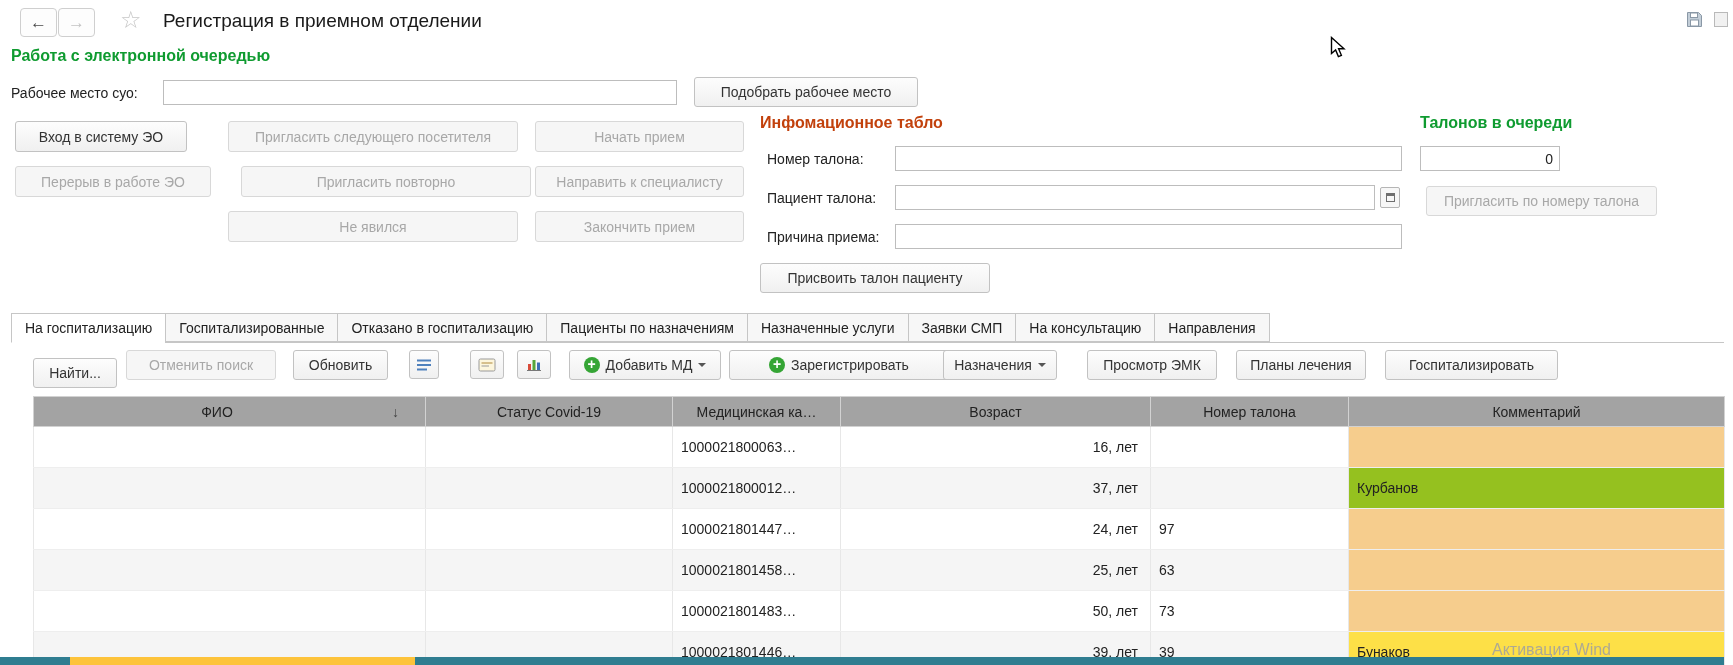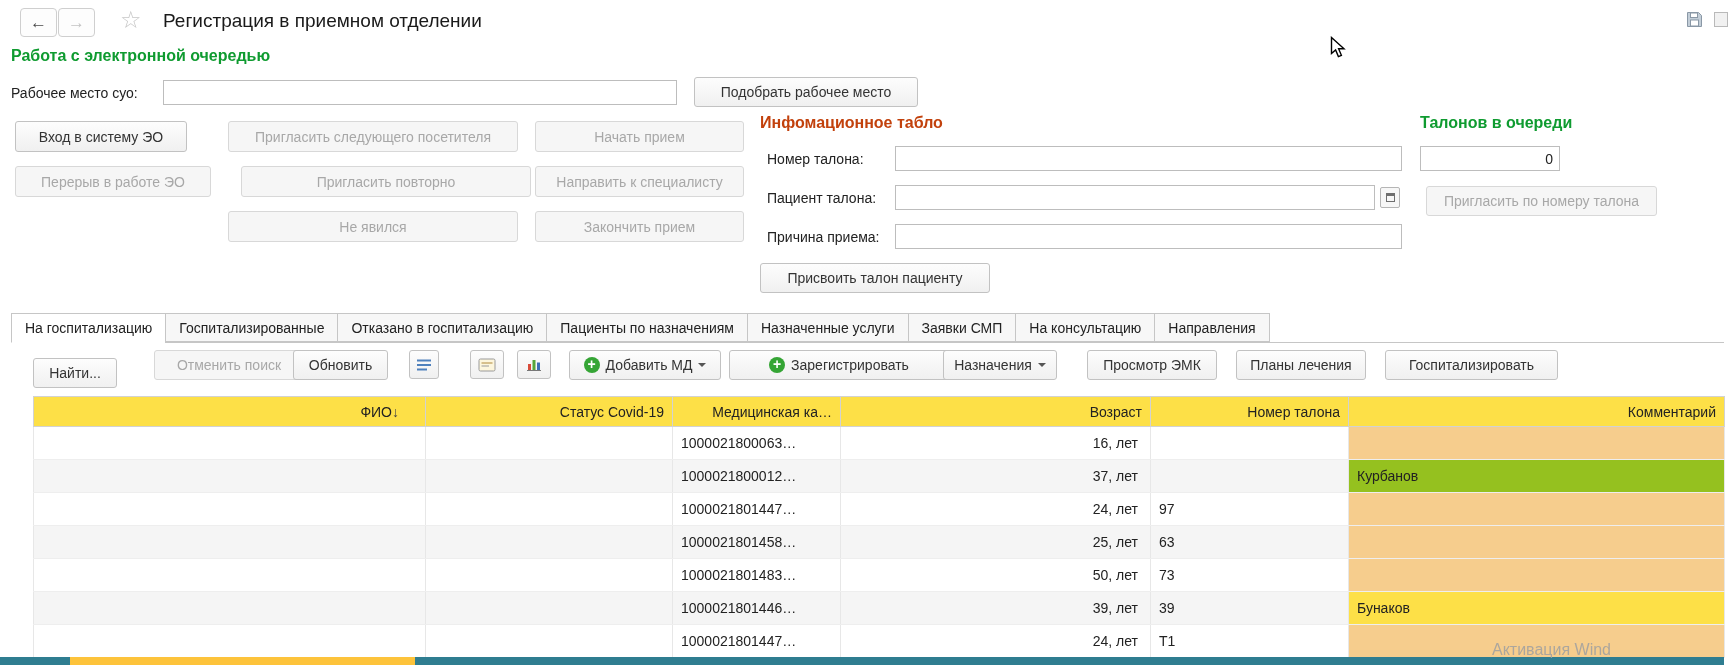--- a/index.html
+++ b/index.html
@@ -40,25 +40,25 @@
   .caret { width: 0; height: 0; border: 4px solid transparent; border-top-color: #555; margin-top: 4px; }
   .plus { width: 16px; height: 16px; border-radius: 50%; color: #fff; font-size: 14px; line-height: 15px;
     text-align: center; font-weight: bold; flex: 0 0 16px; }
   .plus::before { content: "+"; }
   .icon-btn { position: absolute; height: 29px; border: 1px solid #c2c2c2; border-radius: 3px;
     background: linear-gradient(#fdfdfd,#f0f0f0); display: flex; align-items: center; justify-content: center; cursor: pointer; }
 
   
   .table-wrap { position: absolute; left: 33px; top: 396px; width: 1691px; }
   table { border-collapse: collapse; table-layout: fixed; width: 1691px; font-size: 14px; }
-  th { background: #fde047; border: 1px solid #d2d2d2; height: 30px; font-weight: normal;
-    text-align: right; padding: 0 8px; color: #222; white-space: nowrap; overflow: hidden; }
+  th { background: #a3a3a3; border: 1px solid #d2d2d2; height: 30px; font-weight: normal;
+    text-align: center; padding: 0 8px; color: #222; white-space: nowrap; overflow: hidden; }
   .sort-arrow { float: right; margin-right: 18px; color: #444; }
   td { height: 33px; border-right: 1px solid #e7e7e7; border-bottom: 1px solid #eeeeee;
-    padding: 4px 8px; color: #222; white-space: nowrap; overflow: hidden; background: #fff; }
+    padding: 12px 8px; color: #222; white-space: nowrap; overflow: hidden; background: #fff; }
   td:first-child { border-left: 1px solid #e7e7e7; }
   tr.alt td { background: #f5f5f5; }
   td.age { text-align: right; padding-right: 12px; }
 
   .choose-btn { position: absolute; width: 20px; height: 21px; border: 1px solid #b5b5b5; border-radius: 2px;
     background: #f7f7f7; display: flex; align-items: center; justify-content: center; cursor: pointer; }
   .choose-inner { width: 9px; height: 9px; border: 1px solid #6f6f6f; border-top-width: 3px; }
 
   .strip { position: absolute; height: 8px; }
   .watermark { position: absolute; font-size: 16px; color: #a0a0a0; opacity: 0.85; white-space: nowrap; }
@@ -147,21 +147,21 @@
     <div class="tab">Пациенты по назначениям</div>
     <div class="tab">Назначенные услуги</div>
     <div class="tab">Заявки СМП</div>
     <div class="tab">На консультацию</div>
     <div class="tab">Направления</div>
   </div>
 
 <div class="btn" style="left:33px; top:350px; width:84px; height:30px;margin-top:8px;">
   <span>Найти...</span>
 </div>
-<div class="btn disabled" style="left:126px; top:350px; width:150px; height:30px;margin-left:28px;">
+<div class="btn disabled" style="left:126px; top:350px; width:150px; height:30px;">
   <span>Отменить поиск</span>
 </div>
 <div class="btn" style="left:293px; top:350px; width:95px; height:30px;">
   <span>Обновить</span>
 </div>
 
 <div class="icon-btn" style="left:409px; top:350px; width:30px;">
   <svg width="16" height="14" viewBox="0 0 16 14">
     <g stroke="#4f81bd" stroke-width="2">
       <line x1="1" y1="2.5" x2="15" y2="2.5"></line>

